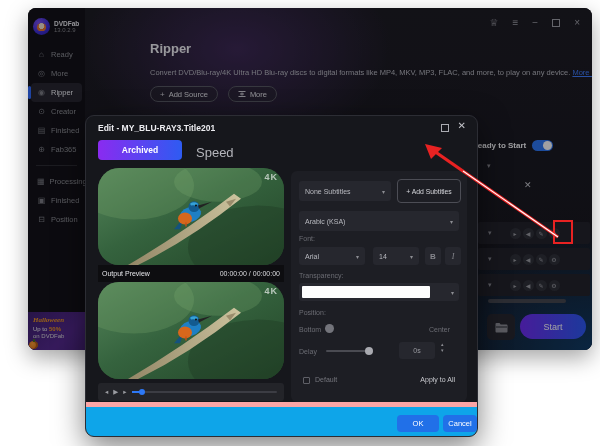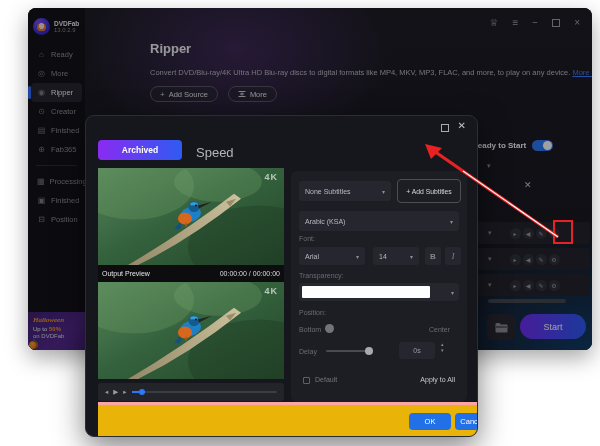--- a/index.html
+++ b/index.html
@@ -90,21 +90,21 @@
     background:#16171c; border:1px solid #2c2d34; border-radius:9px; z-index:10;
     box-shadow:0 10px 30px rgba(0,0,0,.5); overflow:hidden; }
   .dlg-title { position:absolute; left:12px; top:7px; color:#ececf0; font-size:8.5px; font-weight:bold; }
   .dlg-max { position:absolute; right:28px; top:8px; width:8px; height:8px; border:1px solid #aaabb1; cursor:pointer; }
   .dlg-close { position:absolute; right:11px; top:4px; color:#c3c4c9; font-size:10px; cursor:pointer; }
   .tab-active { position:absolute; left:12px; top:24px; width:84px; height:20px; border-radius:4px;
     background:linear-gradient(90deg,#8a2bf0 0%, #2e5bf2 100%); color:#fff; font-size:8.5px; font-weight:bold;
     display:flex; align-items:center; justify-content:center; cursor:pointer; }
   .tab-idle { position:absolute; left:110px; top:29px; color:#b4b5bb; font-size:13px; cursor:pointer; }
 
-  .preview { position:absolute; left:12px; width:186px; height:97px; background:#234327; overflow:hidden; }
+  .preview { position:absolute; left:12px; width:186px; height:97px; background:#234327; overflow:hidden;border-radius:21px; }
   .preview svg.art { position:absolute; inset:0; width:100%; height:100%; }
   .badge4k { position:absolute; right:6px; top:4px; color:rgba(255,255,255,.65); font-size:9px; font-weight:bold; letter-spacing:1px; }
   .info-bar { position:absolute; left:12px; top:149px; width:186px; height:17px; background:#0d0d10;
     display:flex; align-items:center; justify-content:space-between; padding:0 4px; }
   .info-bar .lab { color:#e4e4e8; font-size:7px; }
   .info-bar .tm { color:#dcdce0; font-size:7px; }
   .pc-bar { position:absolute; left:12px; top:267px; width:186px; height:18px; background:#232429;
     border-radius:3px; display:flex; align-items:center; gap:5px; padding:0 7px; }
   .pc-ic { color:#9b9ca2; font-size:6.5px; cursor:pointer; }
   .pc-track { position:relative; flex:1; height:2px; background:#3c3d44; border-radius:1px; cursor:pointer; }
@@ -128,21 +128,21 @@
   .dslider { position:absolute; left:35px; top:179px; width:44px; height:2px; background:#4a4b52; border-radius:1px; }
   .dslider .dknob { position:absolute; right:-3px; top:-3px; width:8px; height:8px; border-radius:50%; background:#a9aab0; cursor:pointer; }
   .delay-box { position:absolute; left:108px; top:171px; width:36px; height:17px; background:#26272e;
     border-radius:3px; color:#9a9ba1; font-size:7px; display:flex; align-items:center; justify-content:center; cursor:text; }
   .spin { position:absolute; left:150px; top:171px; display:flex; flex-direction:column; gap:1px; }
   .spin span { color:#8b8c92; font-size:5px; line-height:1; cursor:pointer; }
   .chk { position:absolute; left:12px; top:206px; width:7px; height:7px; border:1px solid #5f6067; border-radius:1px; cursor:pointer; }
   .def-lbl { position:absolute; left:24px; top:205px; color:#74757c; font-size:7px; }
   .apply-all { position:absolute; right:12px; top:205px; color:#c9cacf; font-size:7px; cursor:pointer; }
 
-  .dlg-footer { position:absolute; left:12px; right:0; bottom:0; height:34px; background:#eab308; border-top:3px solid #fca5a5; }
+  .dlg-footer { position:absolute; left:0; right:0; bottom:0; height:34px; background:#0ea5e9; border-top:5px solid #fca5a5; }
   .btn-blue { position:absolute; top:8px; height:17px; border-radius:4px; background:#2170e8; color:#fff;
     font-size:7.5px; display:flex; align-items:center; justify-content:center; cursor:pointer; }
 
   
   .annot-box { position:absolute; left:553px; top:220px; width:20px; height:24px; border:2px solid #e82222; z-index:20; }
   .annot-arrow { position:absolute; left:418px; top:136px; width:150px; height:110px; z-index:20; pointer-events:none; }
 </style>
 </head>
 <body>
 
@@ -311,20 +311,21 @@
       </div>
       <div class="start-btn">
         <span>Start</span>
       </div>
     </div>
 
     <div class="dim"></div>
   </div>
 
   <div class="dialog">
+    <div class="dlg-title">Edit - MY_BLU-RAY3.Title201</div>
     <div class="dlg-max"></div>
     <div class="dlg-close">✕</div>
 
     <div class="tab-active">Archived</div>
     <div class="tab-idle">Speed</div>
 
     <div class="preview" style="top:52px">
       <svg class="art" viewBox="0 0 186 98" preserveAspectRatio="none">
           <use href="#birdscene"></use>
         </svg>

